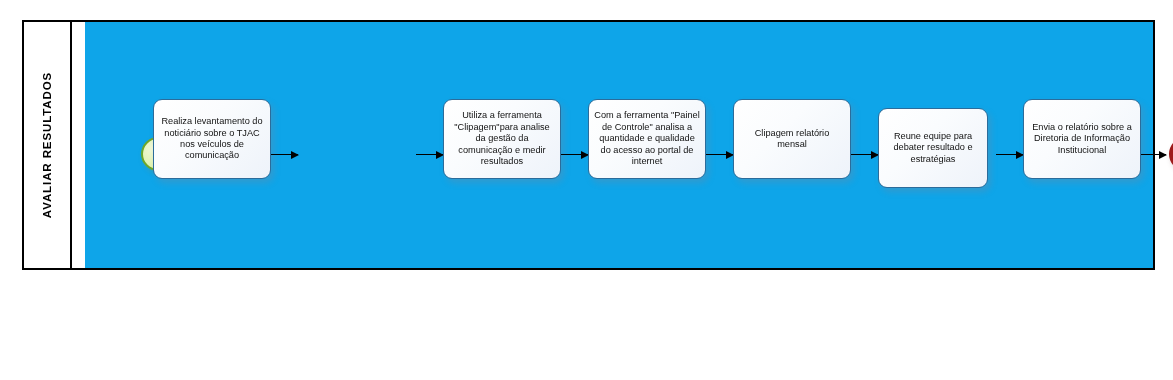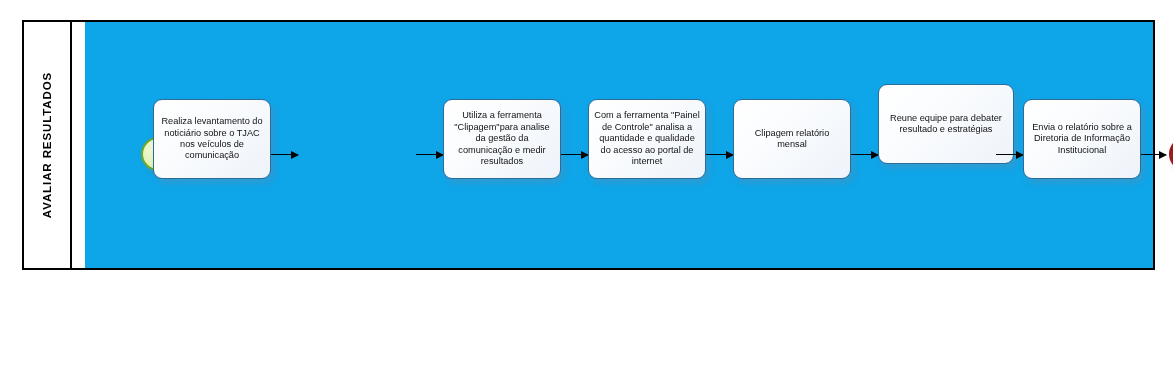--- a/index.html
+++ b/index.html
@@ -197,21 +197,21 @@
       </div>
 
       <div class="flow" style="left:621px; top:132px; width:27px;"></div>
 
       <div class="task" style="left:648px; top:77px; width:118px; height:80px;">
         <span class="task-label">Clipagem relatório mensal</span>
       </div>
 
       <div class="flow" style="left:766px; top:132px; width:27px;"></div>
 
-      <div class="task" style="left:793px; top:62px; width:136px; height:80px;">
+      <div class="task" style="left:793px; top:86px; width:110px; height:80px;">
         <span class="task-label">Reune equipe para debater resultado e estratégias</span>
       </div>
 
       <div class="flow" style="left:911px; top:132px; width:27px;"></div>
 
       <div class="task" style="left:938px; top:77px; width:118px; height:80px;">
         <span class="task-label">Envia o relatório sobre a Diretoria de Informação Institucional</span>
       </div>
 
       <div class="flow" style="left:1056px; top:132px; width:25px;"></div>

